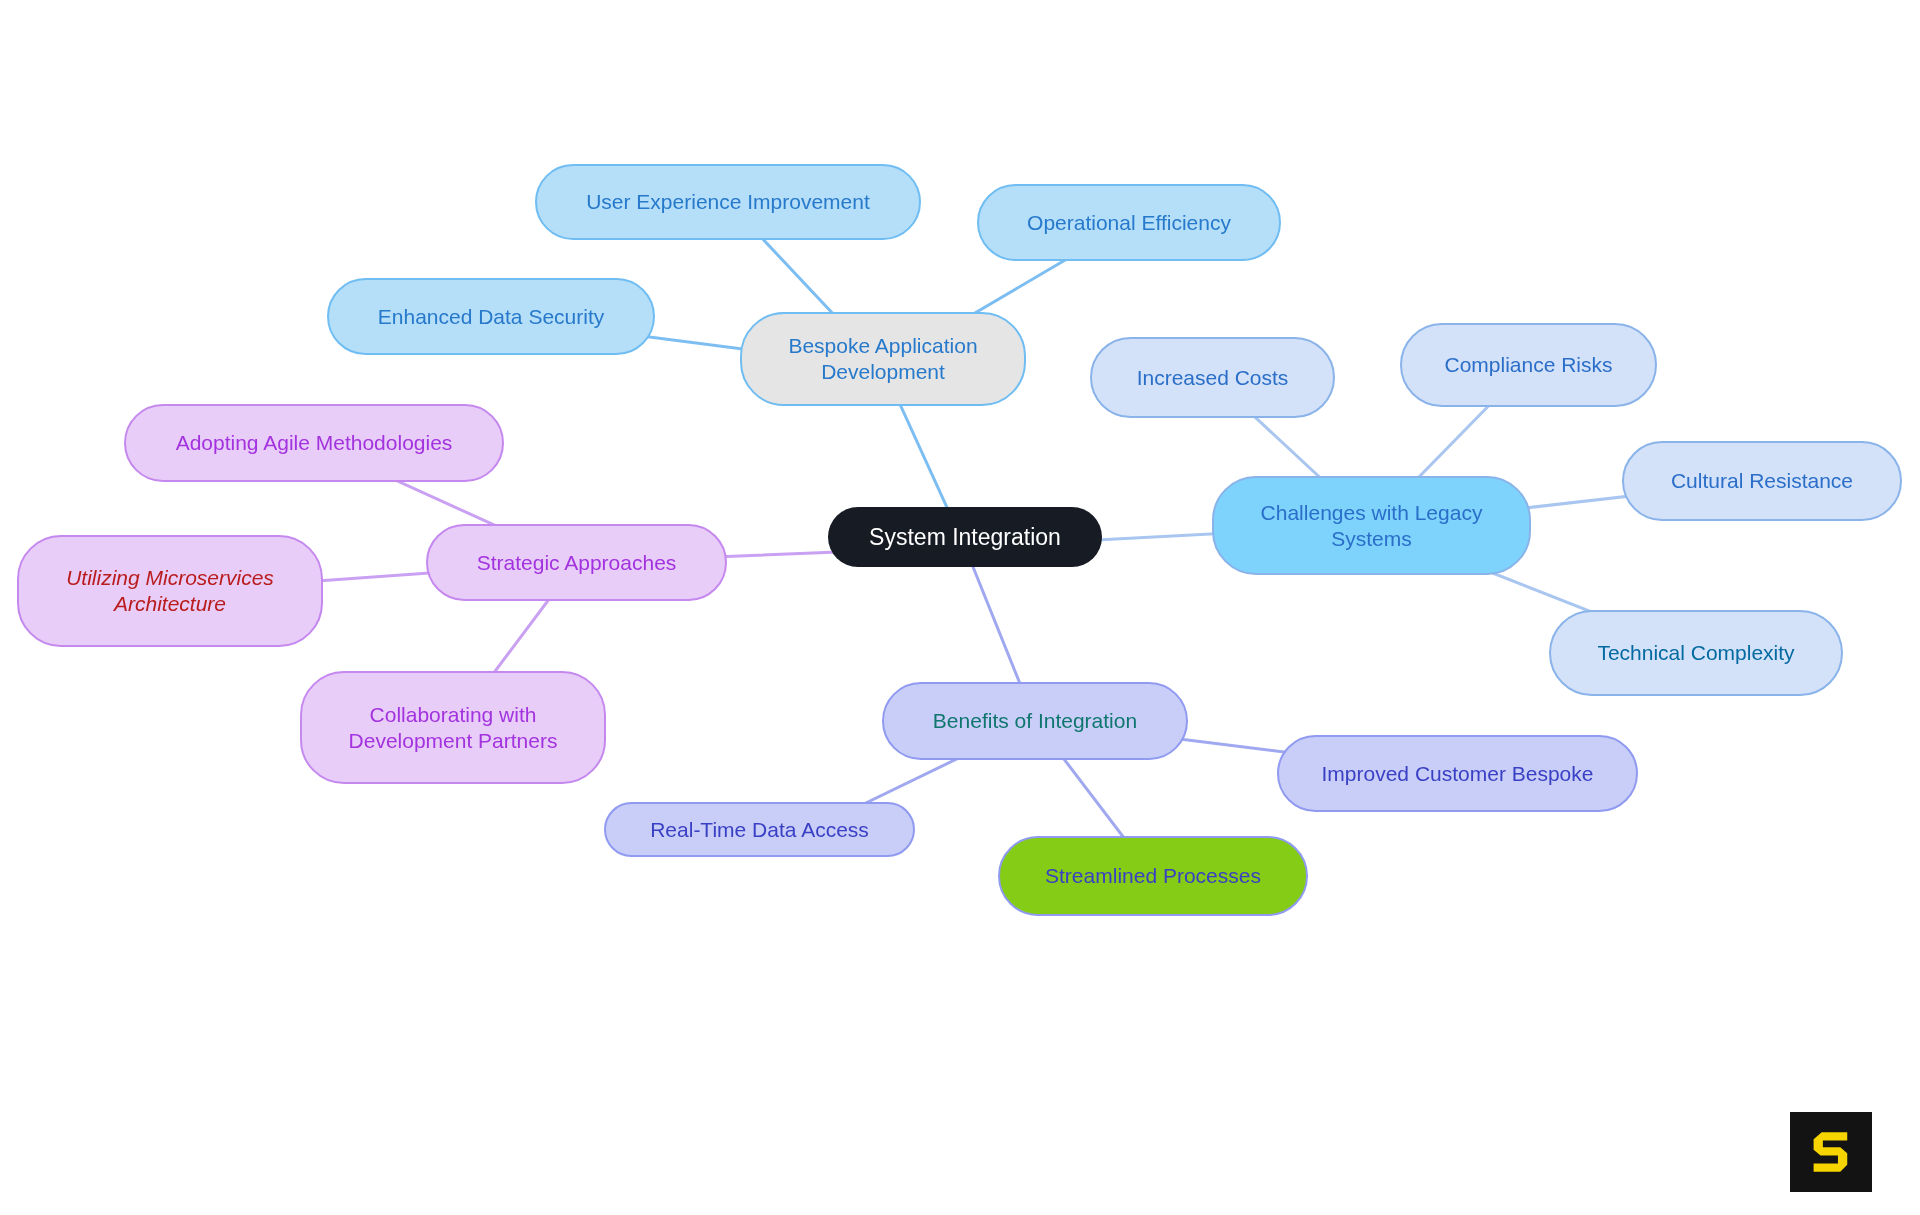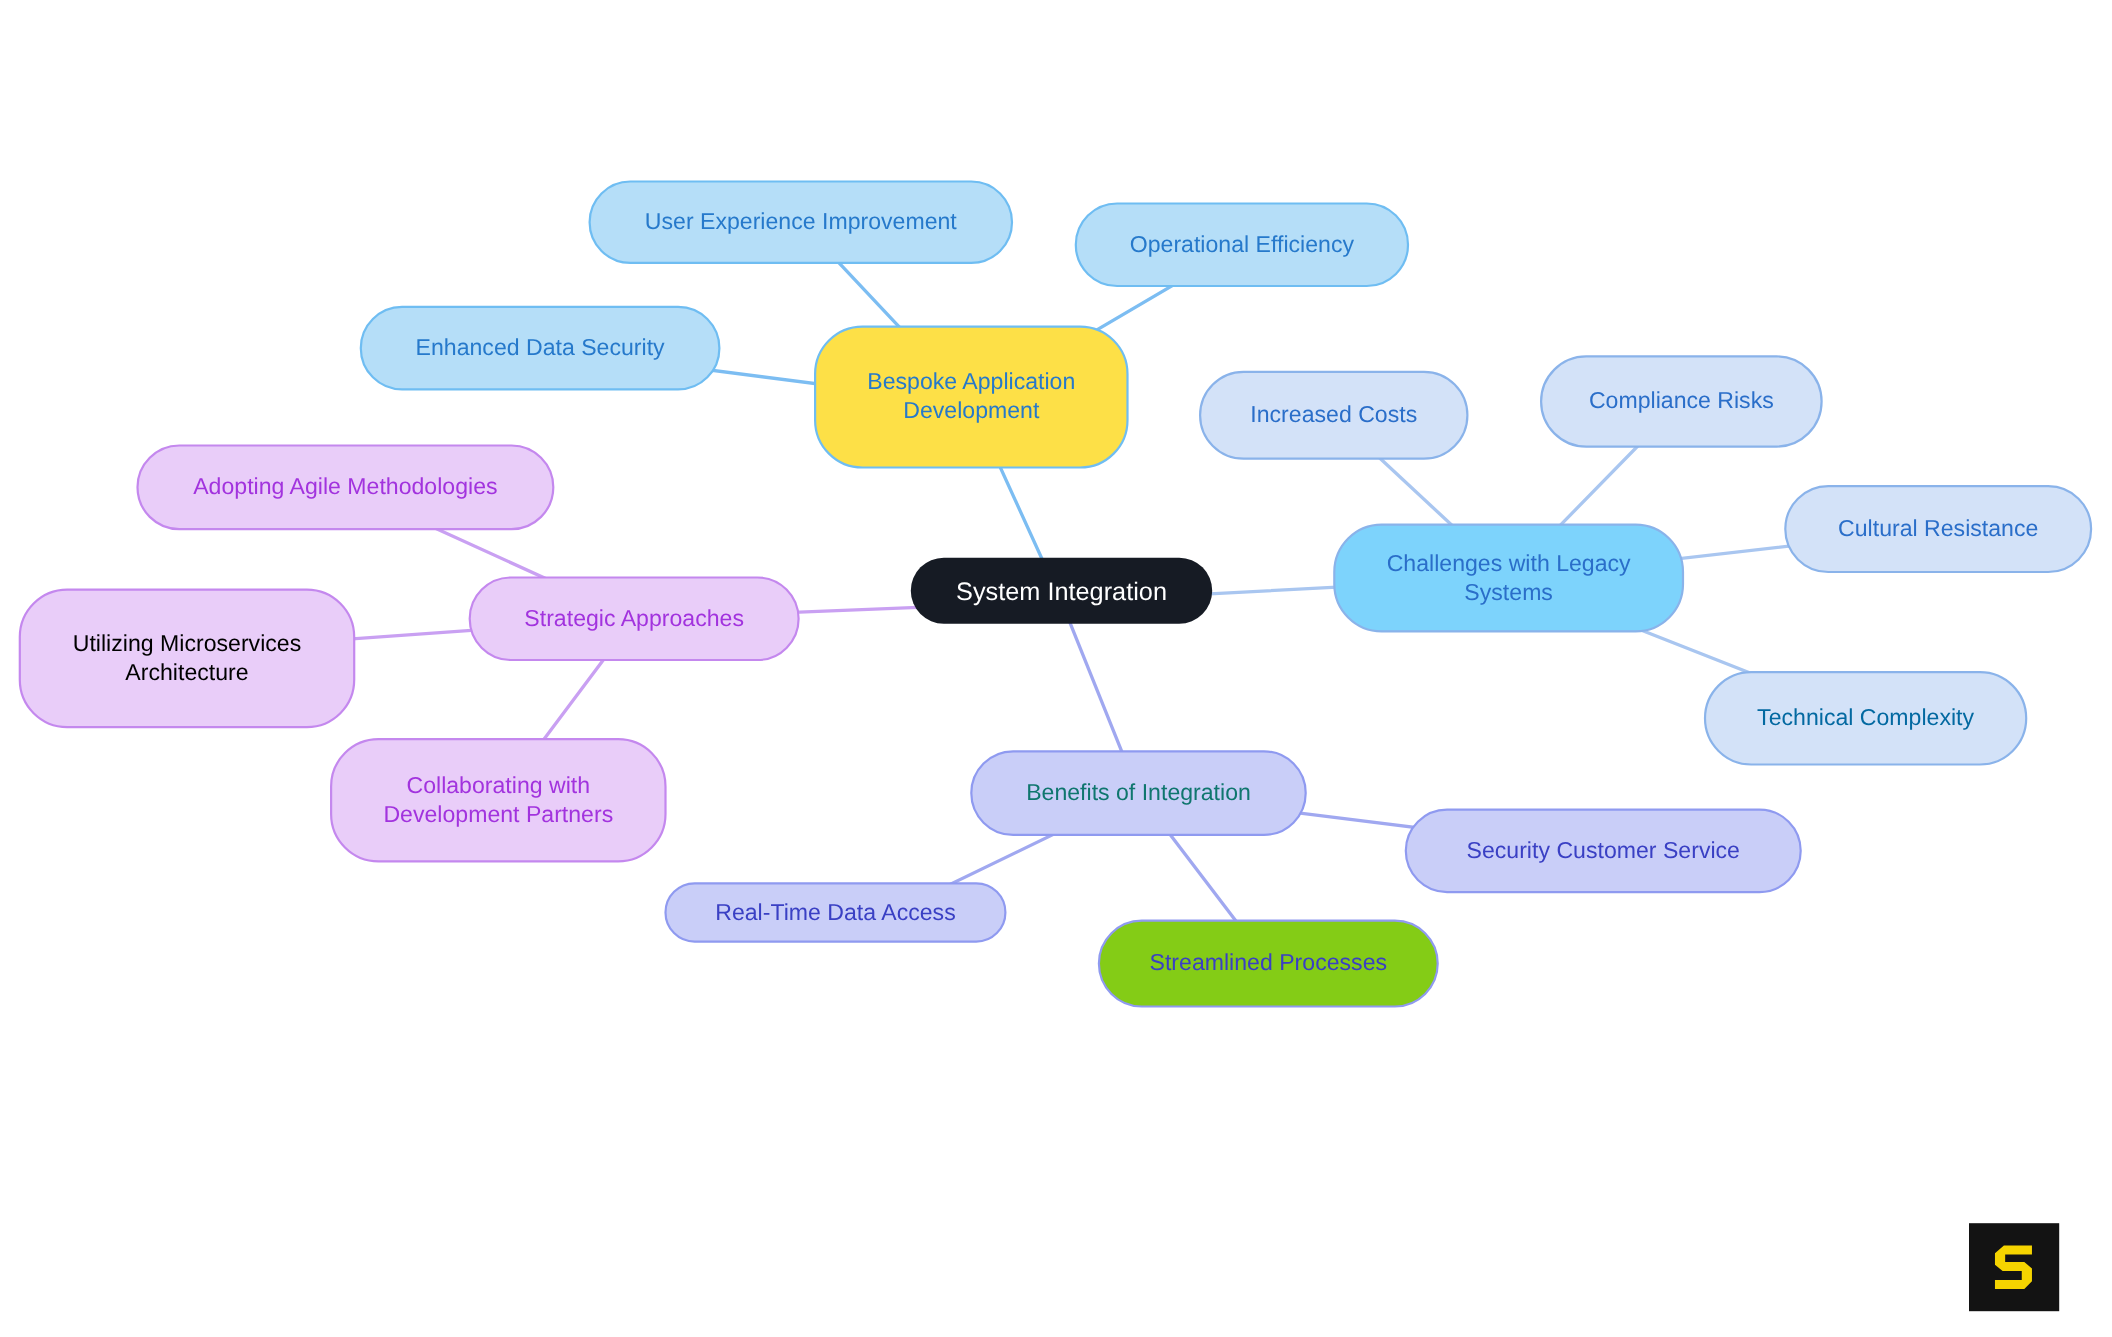--- a/index.html
+++ b/index.html
@@ -64,21 +64,21 @@
       <line x1="576.5" y1="562.5" x2="453" y2="727.5" stroke="#c9a0f2" stroke-width="3" stroke-linecap="round"></line>
       <line x1="965" y1="547" x2="1035" y2="721" stroke="#a0a8f0" stroke-width="3" stroke-linecap="round"></line>
       <line x1="1035" y1="721" x2="1457.5" y2="773.5" stroke="#a0a8f0" stroke-width="3" stroke-linecap="round"></line>
       <line x1="1035" y1="721" x2="787.5" y2="841" stroke="#a0a8f0" stroke-width="3" stroke-linecap="round"></line>
       <line x1="1035" y1="721" x2="1153" y2="876" stroke="#a0a8f0" stroke-width="3" stroke-linecap="round"></line>
     </svg>
   <div id="nodes">
       <div class="node root" style="left: 828px; top: 507px; width: 274px; height: 60px; background: rgb(22, 27, 36); border-color: rgb(22, 27, 36); color: rgb(255, 255, 255);">
         <span>System Integration</span>
       </div>
-      <div class="node" style="left: 740px; top: 296px; width: 286px; height: 130px; background: #fde047; border-color: rgb(111, 189, 242); color: rgb(38, 121, 203);">
+      <div class="node" style="left: 740px; top: 312px; width: 286px; height: 94px; background: #e5e5e5; border-color: rgb(111, 189, 242); color: rgb(38, 121, 203);">
         <span>Bespoke Application Development</span>
       </div>
       <div class="node" style="left: 535px; top: 164px; width: 386px; height: 76px; background: rgb(181, 222, 248); border-color: rgb(111, 189, 242); color: rgb(38, 121, 203);">
         <span>User Experience Improvement</span>
       </div>
       <div class="node" style="left: 977px; top: 184px; width: 304px; height: 77px; background: rgb(181, 222, 248); border-color: rgb(111, 189, 242); color: rgb(38, 121, 203);">
         <span>Operational Efficiency</span>
       </div>
       <div class="node" style="left: 327px; top: 278px; width: 328px; height: 77px; background: rgb(181, 222, 248); border-color: rgb(111, 189, 242); color: rgb(38, 121, 203);">
         <span>Enhanced Data Security</span>
@@ -97,31 +97,31 @@
       </div>
       <div class="node" style="left: 1549px; top: 610px; width: 294px; height: 86px; background: rgb(211, 226, 248); border-color: rgb(138, 179, 234); color: #0369a1;">
         <span>Technical Complexity</span>
       </div>
       <div class="node" style="left: 426px; top: 524px; width: 301px; height: 77px; background: rgb(233, 205, 249); border-color: rgb(196, 136, 238); color: rgb(162, 51, 222); justify-content: center;">
         <span>Strategic Approaches</span>
       </div>
       <div class="node" style="left: 124px; top: 404px; width: 380px; height: 78px; background: rgb(233, 205, 249); border-color: rgb(196, 136, 238); color: rgb(162, 51, 222);">
         <span>Adopting Agile Methodologies</span>
       </div>
-      <div class="node" style="left: 17px; top: 535px; width: 306px; height: 127px; background: rgb(233, 205, 249); border-color: rgb(196, 136, 238); color: #000000;">
+      <div class="node" style="left: 17px; top: 535px; width: 306px; height: 112px; background: rgb(233, 205, 249); border-color: rgb(196, 136, 238); color: #b91c1c; font-style: italic;">
         <span>Utilizing Microservices Architecture</span>
       </div>
       <div class="node" style="left: 300px; top: 671px; width: 306px; height: 113px; background: rgb(233, 205, 249); border-color: rgb(196, 136, 238); color: rgb(162, 51, 222);">
         <span>Collaborating with Development Partners</span>
       </div>
       <div class="node" style="left: 882px; top: 682px; width: 306px; height: 78px; background: rgb(201, 206, 248); border-color: rgb(143, 154, 240); color: #0f766e;">
         <span>Benefits of Integration</span>
       </div>
       <div class="node" style="left: 1277px; top: 735px; width: 361px; height: 77px; background: rgb(201, 206, 248); border-color: rgb(143, 154, 240); color: rgb(58, 64, 196);">
-        <span>Security Customer Service</span>
+        <span>Improved Customer Bespoke</span>
       </div>
       <div class="node" style="left: 604px; top: 802px; width: 311px; height: 55px; background: rgb(201, 206, 248); border-color: rgb(143, 154, 240); color: rgb(58, 64, 196); align-items: center;">
         <span>Real-Time Data Access</span>
       </div>
       <div class="node" style="left: 998px; top: 836px; width: 310px; height: 80px; background: #84cc16; border-color: rgb(143, 154, 240); color: rgb(58, 64, 196);">
         <span>Streamlined Processes</span>
       </div>
     </div>
   <div class="brand-logo" id="brand-logo" style="left: 1790px; top: 1112px; width: 82px; height: 80px; background: rgb(19, 19, 19);">
     <svg width="58" height="58" viewBox="0 0 100 100">

